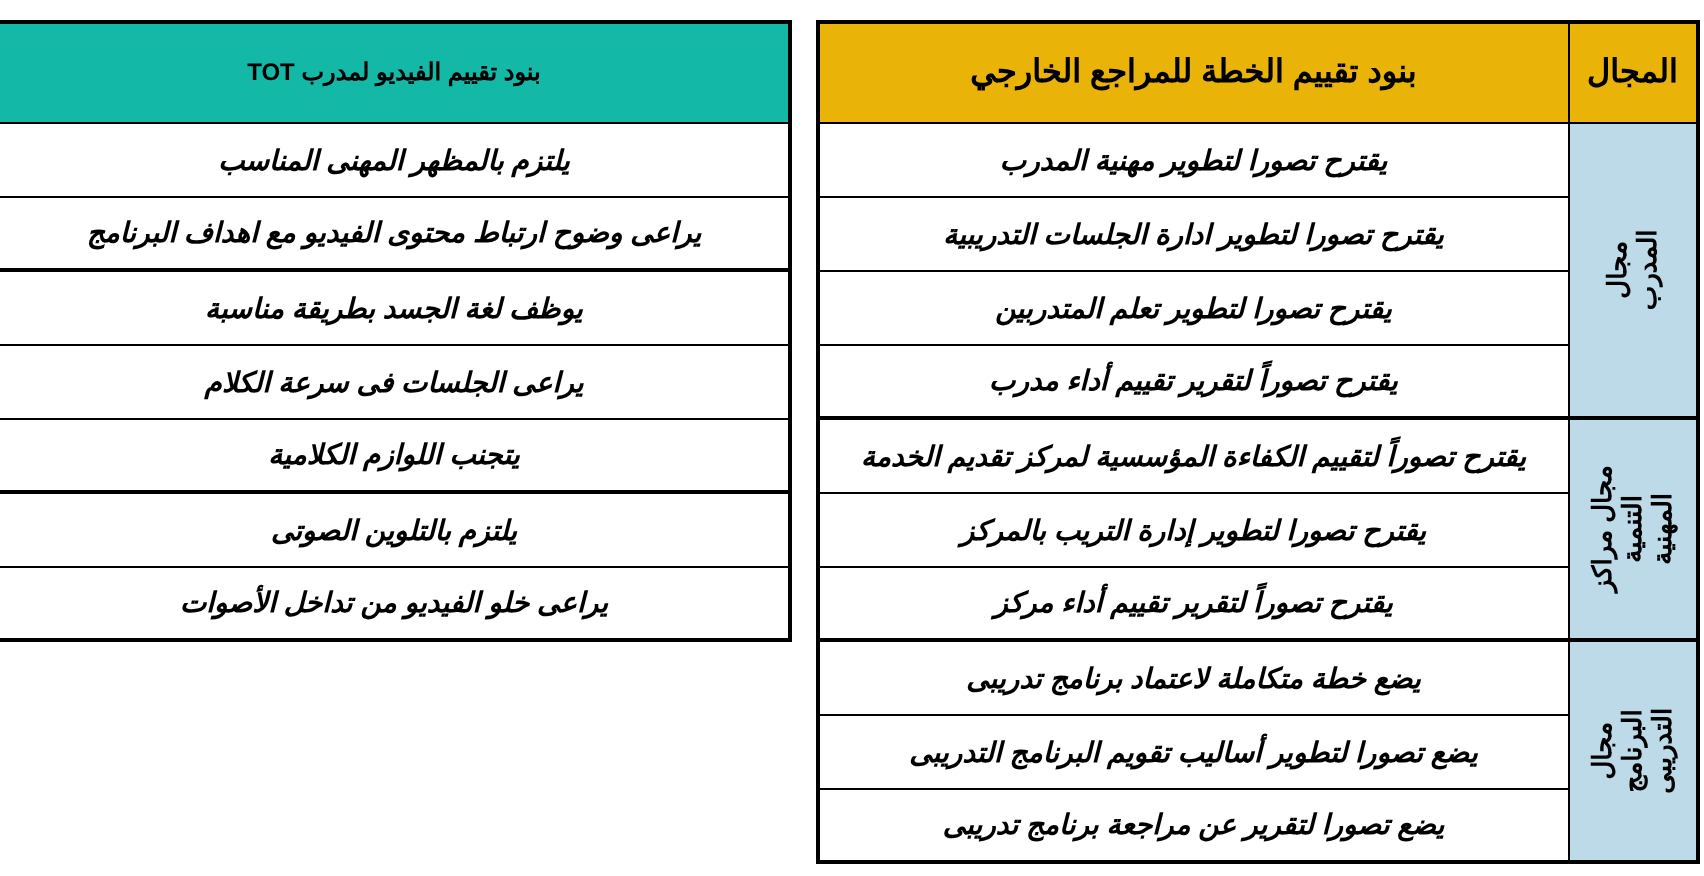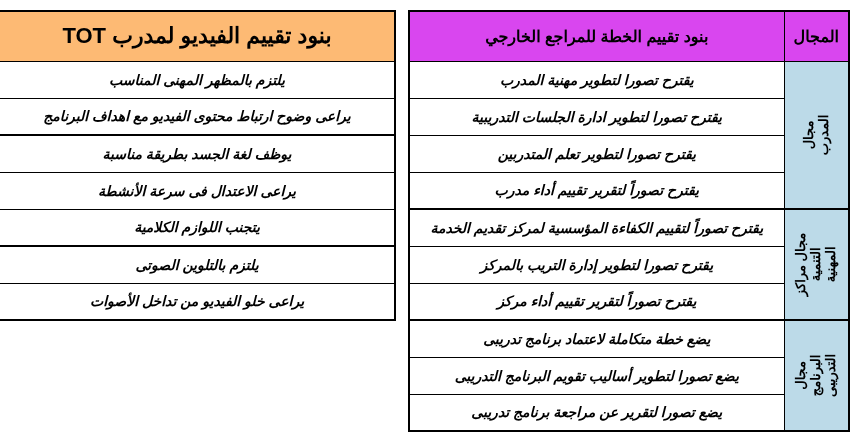--- a/index.html
+++ b/index.html
@@ -12,22 +12,22 @@
   td{border:1px solid #000;text-align:center;vertical-align:middle;
      font-weight:bold;color:#000;padding:0 3px;overflow:hidden;}
   
   .rt{width:440px;}
   .rt col.c-side{width:65px;}
   .rt col.c-main{width:375px;}
   
   .lt{width:396px;}
   tr.hdr-row{height:50px;}
   tr.data-row{height:37px;}
-  .hdr-blue{background:#d946ef;font-size:16px;}
-  .hdr-green{background:#fdba74;font-size:22px;}
+  .hdr-blue{background:#eab308;font-size:16px;}
+  .hdr-green{background:#14b8a6;font-size:12px;}
   .cell{font-size:14px;background:#ffffff;font-style:italic;}
   .side-cell{background:#BCDAE8;padding:0;}
   .sep td{border-top:2px solid #000;}
   td.sep-top{border-top:2px solid #000;}
   .vwrap{display:flex;align-items:center;justify-content:center;width:100%;height:100%;}
   .vtext{transform:rotate(-90deg);font-size:13px;font-weight:bold;line-height:1.15;text-align:center;}
   .v1{width:140px;}
   .v2{width:108px;}
   .v3{width:108px;}
 </style>
@@ -106,21 +106,21 @@
       <tr class="data-row">
         <td class="cell">يلتزم بالمظهر المهنى المناسب</td>
       </tr>
       <tr class="data-row">
         <td class="cell">يراعى وضوح ارتباط محتوى الفيديو مع اهداف البرنامج</td>
       </tr>
       <tr class="data-row sep">
         <td class="cell sep-top">يوظف لغة الجسد بطريقة مناسبة</td>
       </tr>
       <tr class="data-row">
-        <td class="cell">يراعى الاعتدال فى سرعة الأنشطة</td>
+        <td class="cell">يراعى الجلسات فى سرعة الكلام</td>
       </tr>
       <tr class="data-row">
         <td class="cell">يتجنب اللوازم الكلامية</td>
       </tr>
       <tr class="data-row sep">
         <td class="cell sep-top">يلتزم بالتلوين الصوتى</td>
       </tr>
       <tr class="data-row">
         <td class="cell">يراعى خلو الفيديو من تداخل الأصوات</td>
       </tr>

